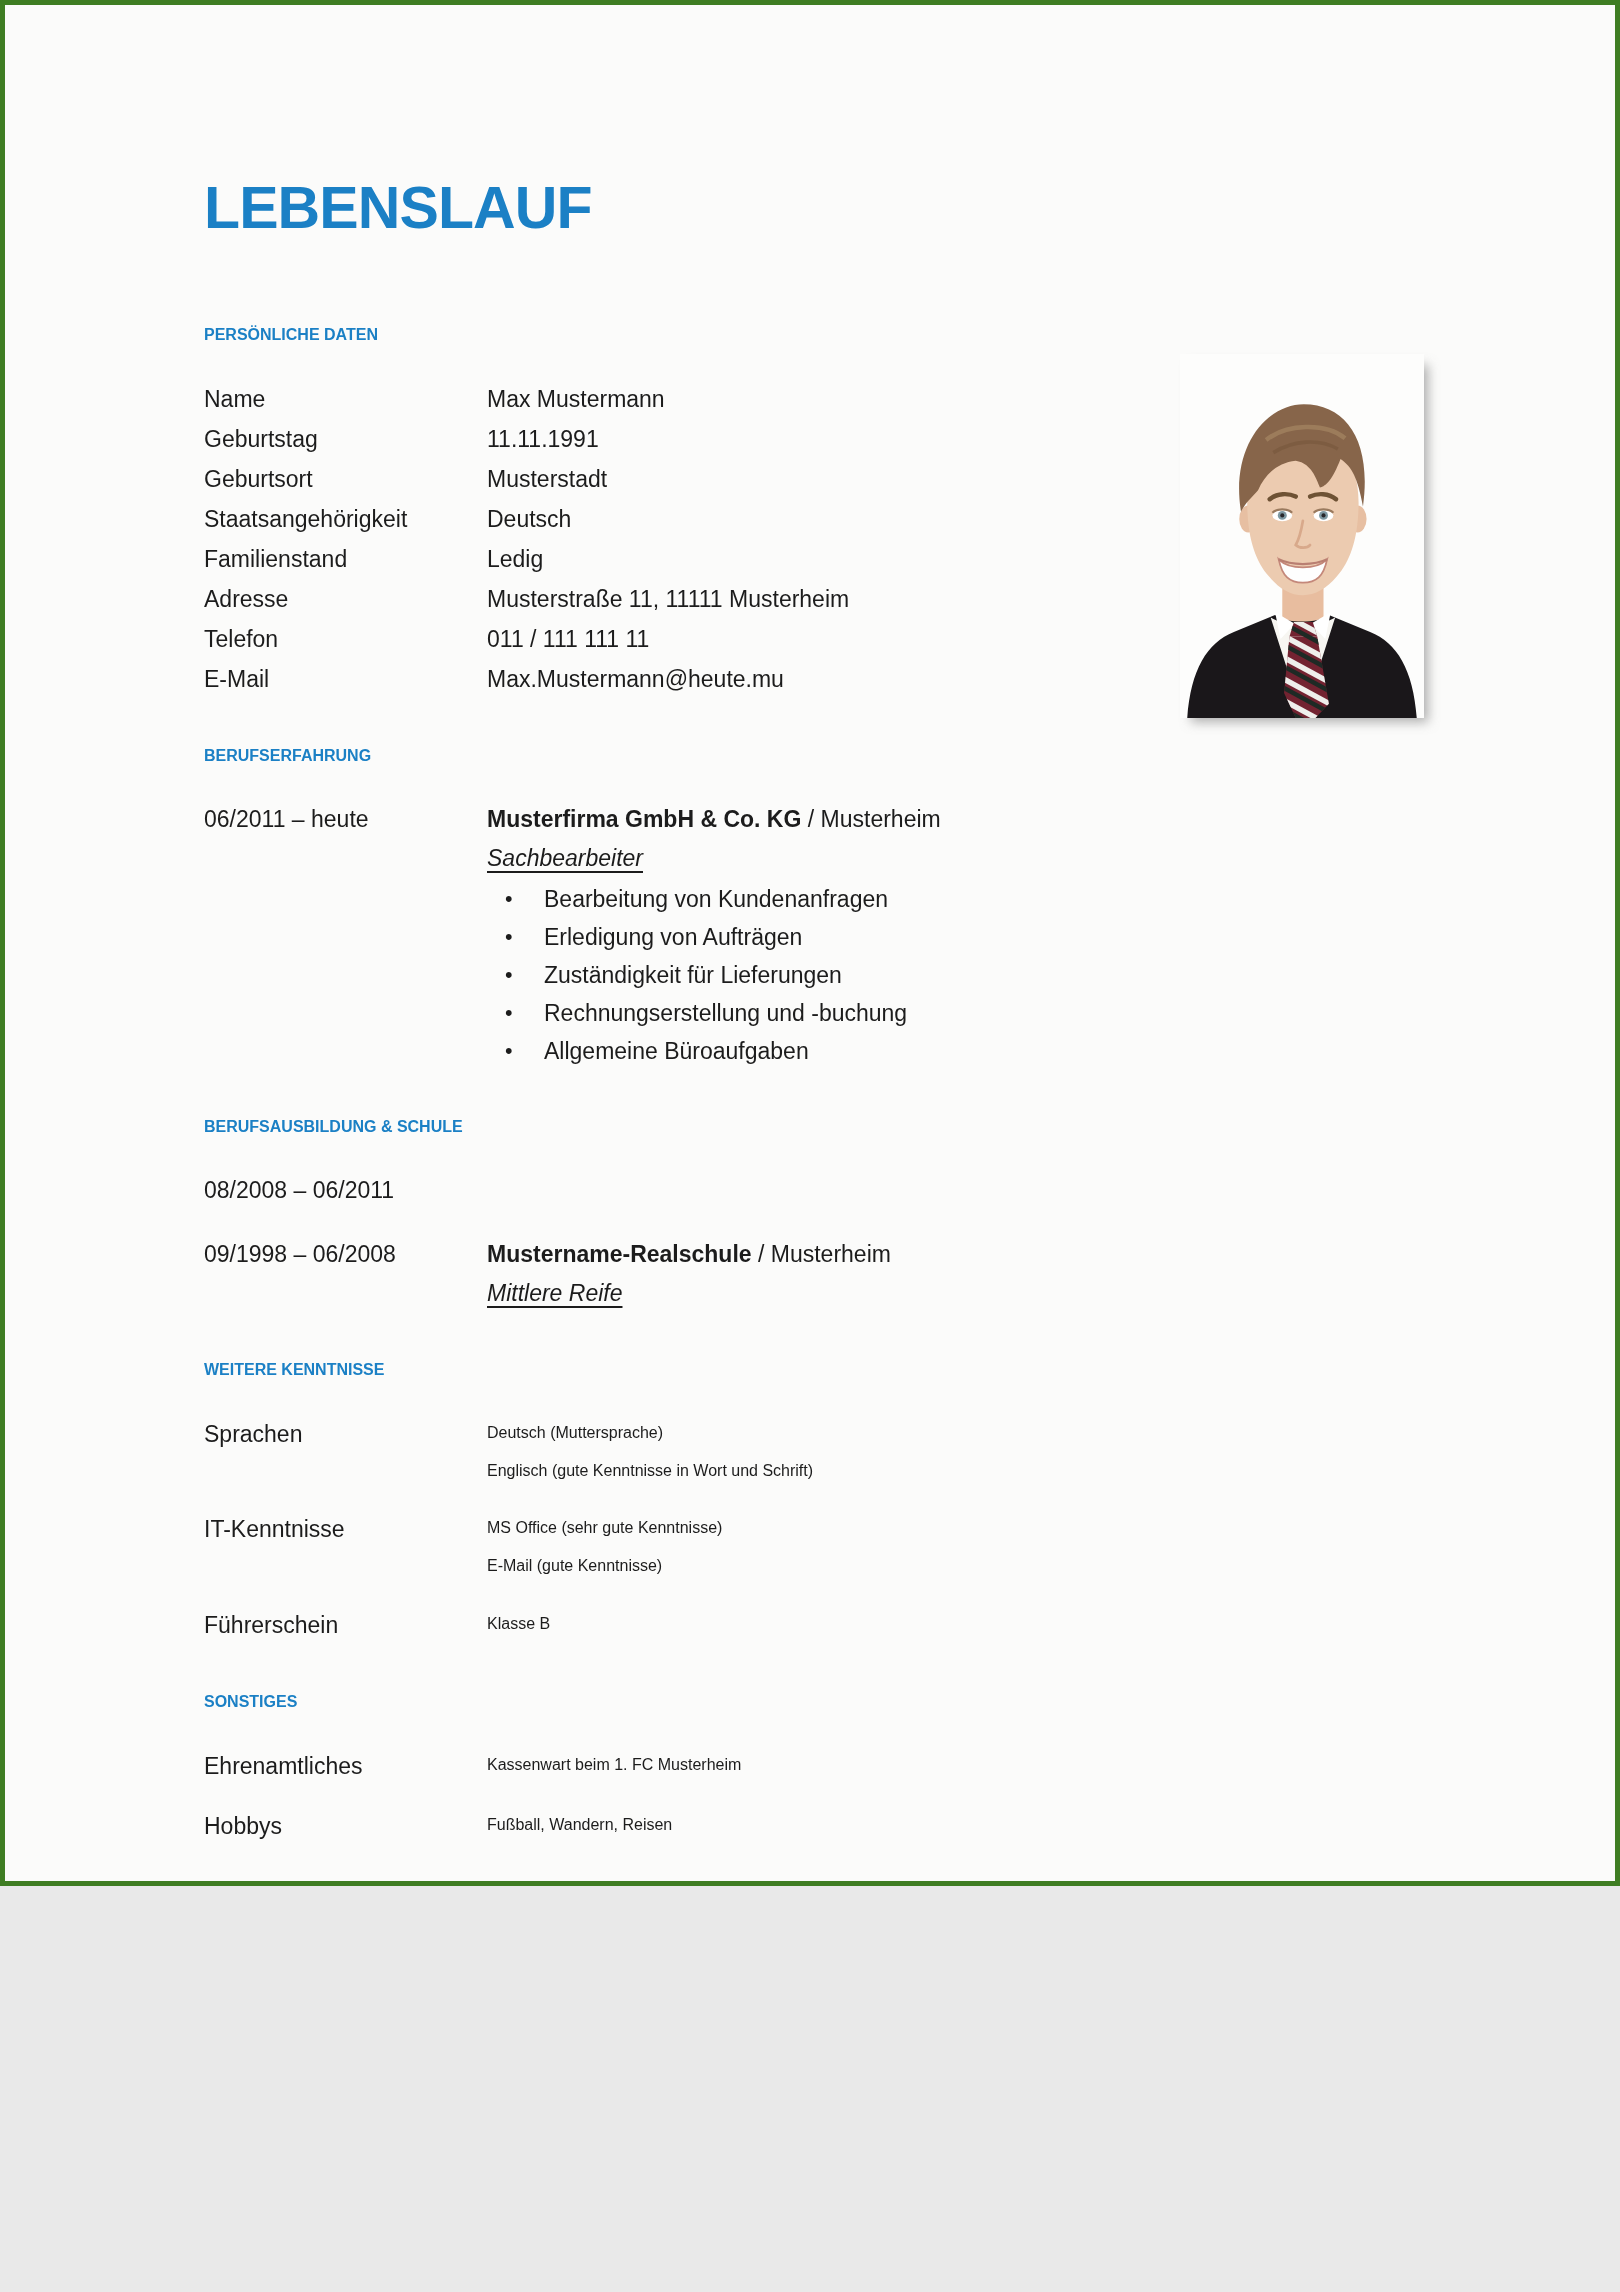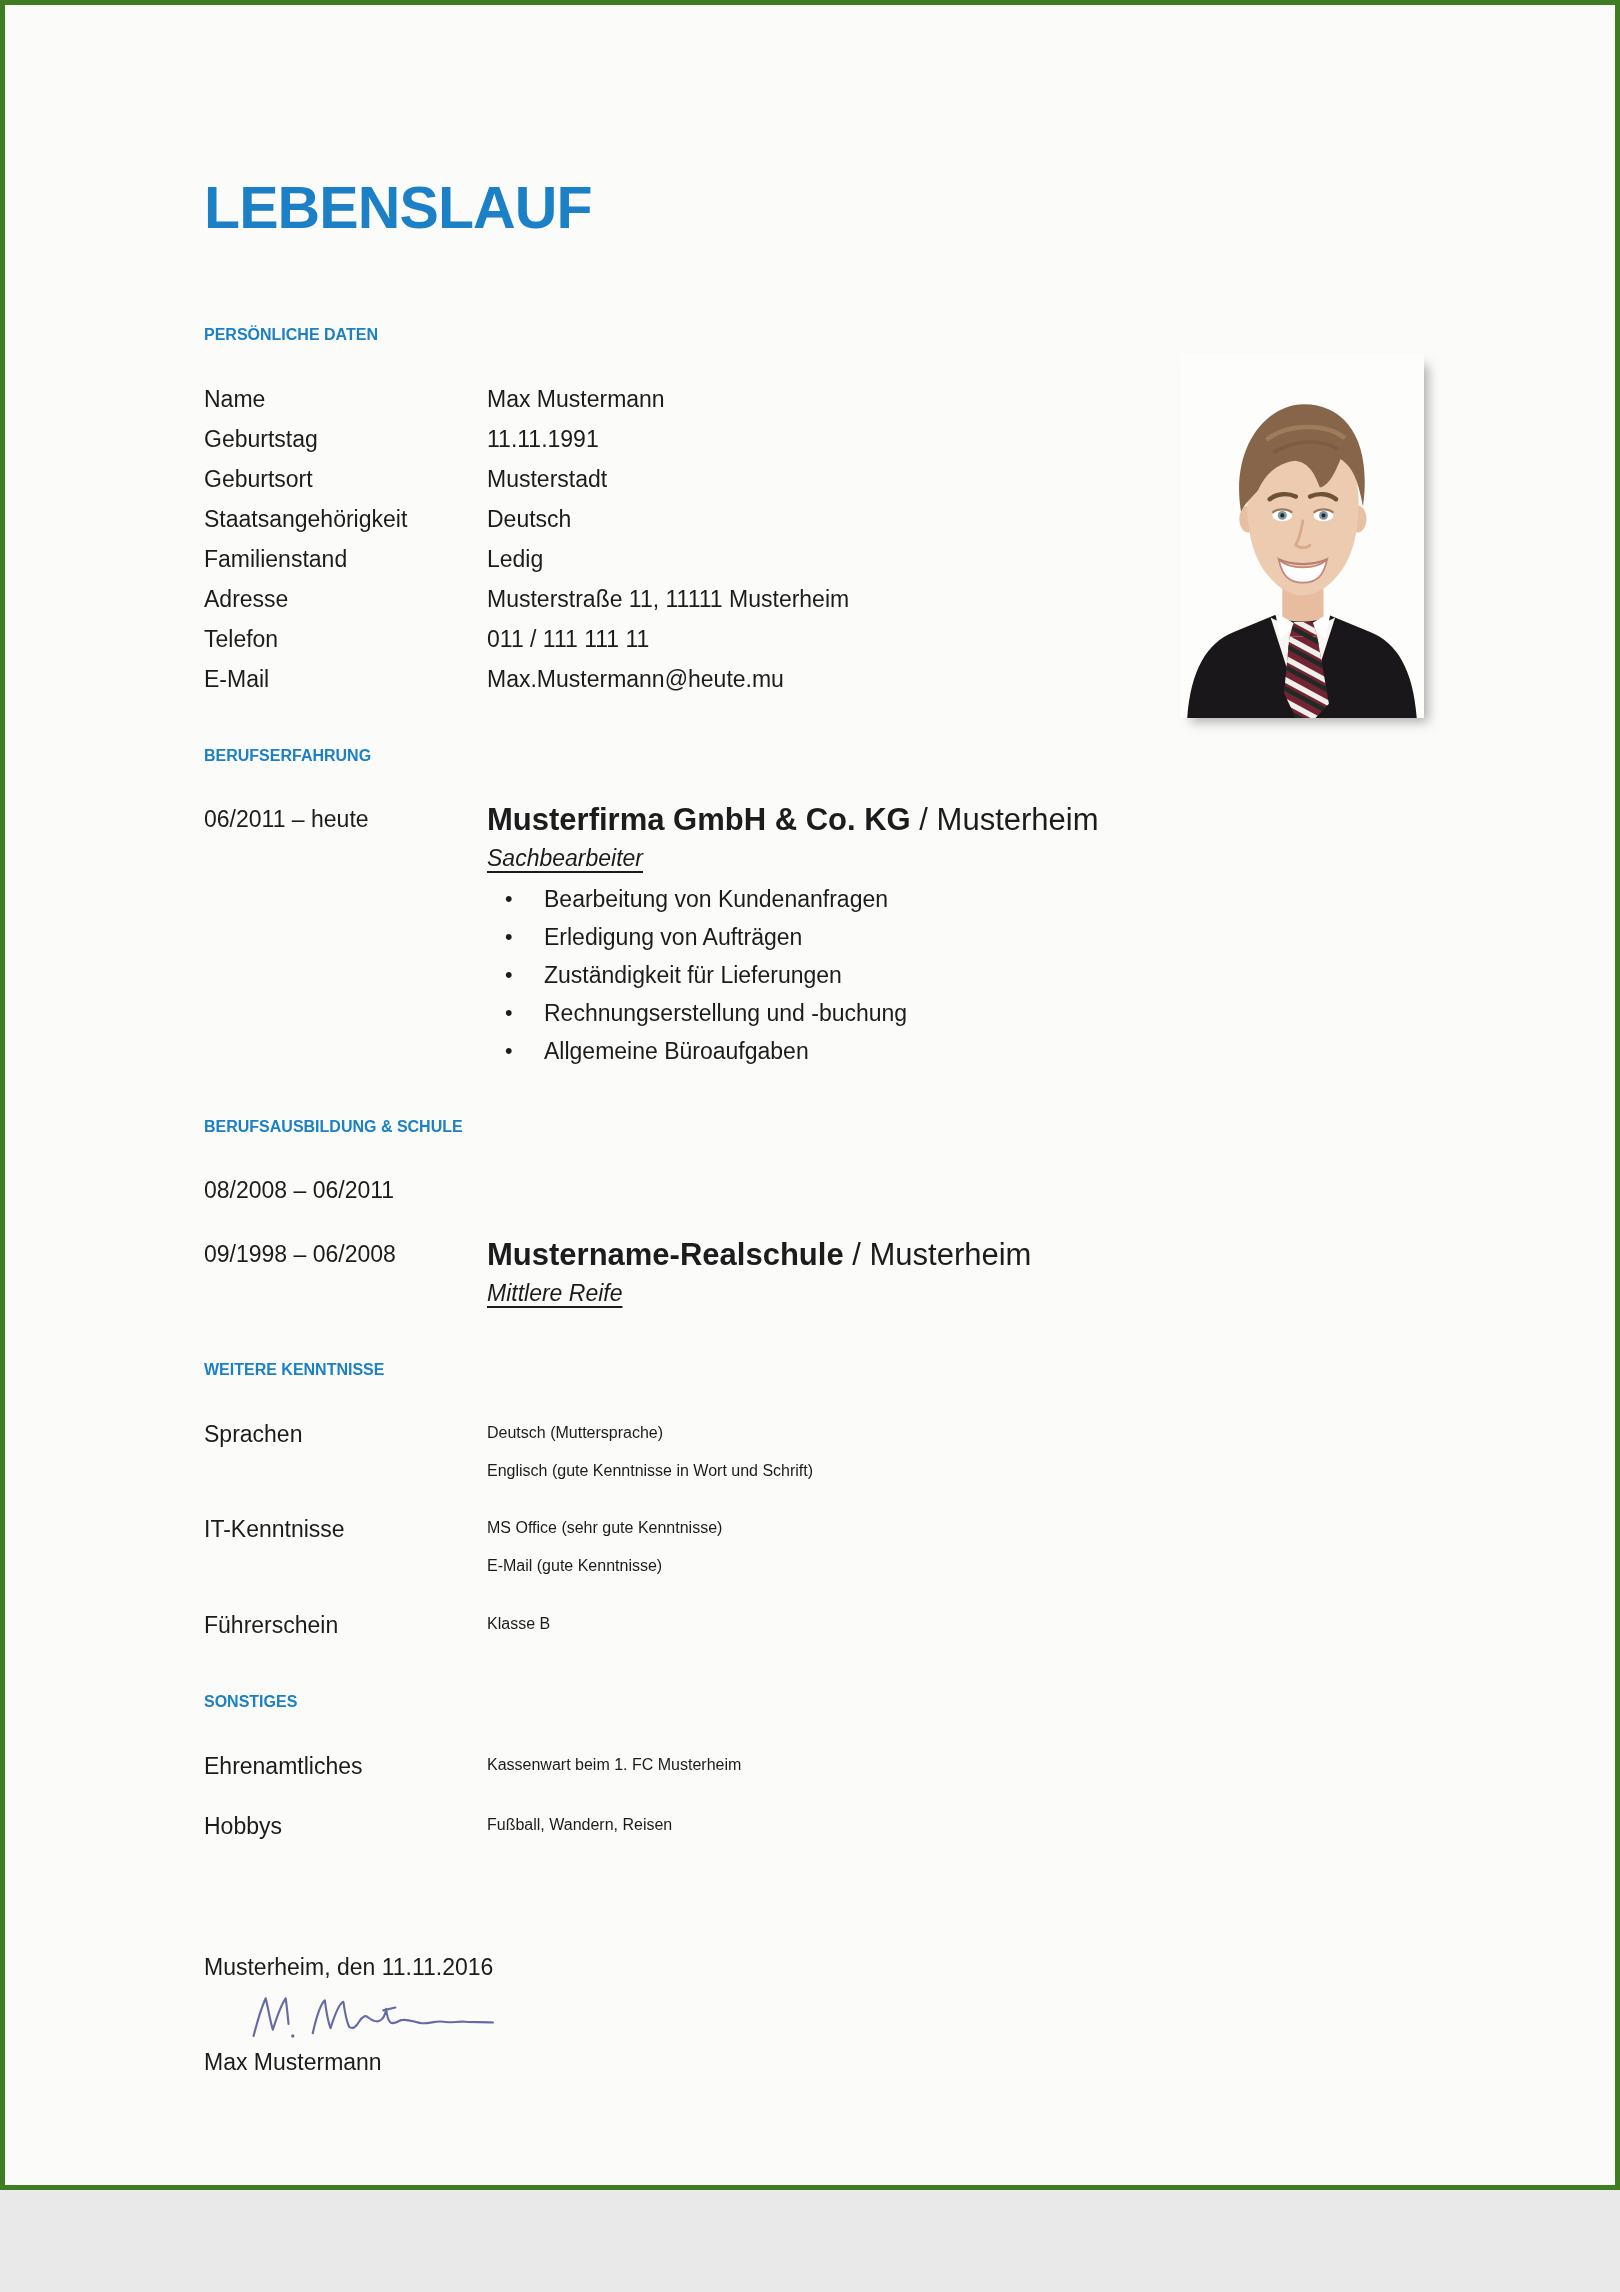--- a/index.html
+++ b/index.html
@@ -6,21 +6,21 @@
     --accent:#1b80c5;
     --border-green:#3f7d23;
     --ink:#1c1c1c;
     --sig-ink:#5b5f9e;
     --page-bg:#fbfbfa;
   }
   *{box-sizing:border-box;margin:0;padding:0;}
   html,body{background:#e9e9e9;}
   .page{
     position:relative;
-    width:1620px;height:2190px;
+    width:1620px;height:1886px;
     background:var(--page-bg);
     border:5.4px solid var(--border-green);
     font-family:"Liberation Sans","DejaVu Sans",sans-serif;
     color:var(--ink);
     padding:0 161px 0 199px;
     overflow:hidden;
   }
   h1{
     margin-top:170px;
     font-size:59px;line-height:1.15;letter-spacing:-0.9px;
@@ -34,21 +34,21 @@
   section[data-name="section-personal"] h2{margin-top:82px;}
   .grid-row{
     display:grid;grid-template-columns:283px 1fr;
     font-size:23px;line-height:40px;
     align-items:start;
   }
   .label{font-weight:400;}
   .value{font-weight:400;}
   
   .entry{line-height:39px;margin-bottom:25px;}
-  .firm-line{font-size:31px;line-height:39px;}
+  .firm-line{font-size:23px;line-height:39px;}
   .company{font-weight:700;}
   .location{font-weight:400;}
   .role{
     font-size:23px;line-height:39px;font-style:italic;
     text-decoration:underline;text-decoration-thickness:1.8px;text-underline-offset:5.4px;
     width:max-content;
   }
   ul.tasks{list-style:none;margin-top:1.8px;}
   ul.tasks li{
     display:grid;grid-template-columns:57px 1fr;

